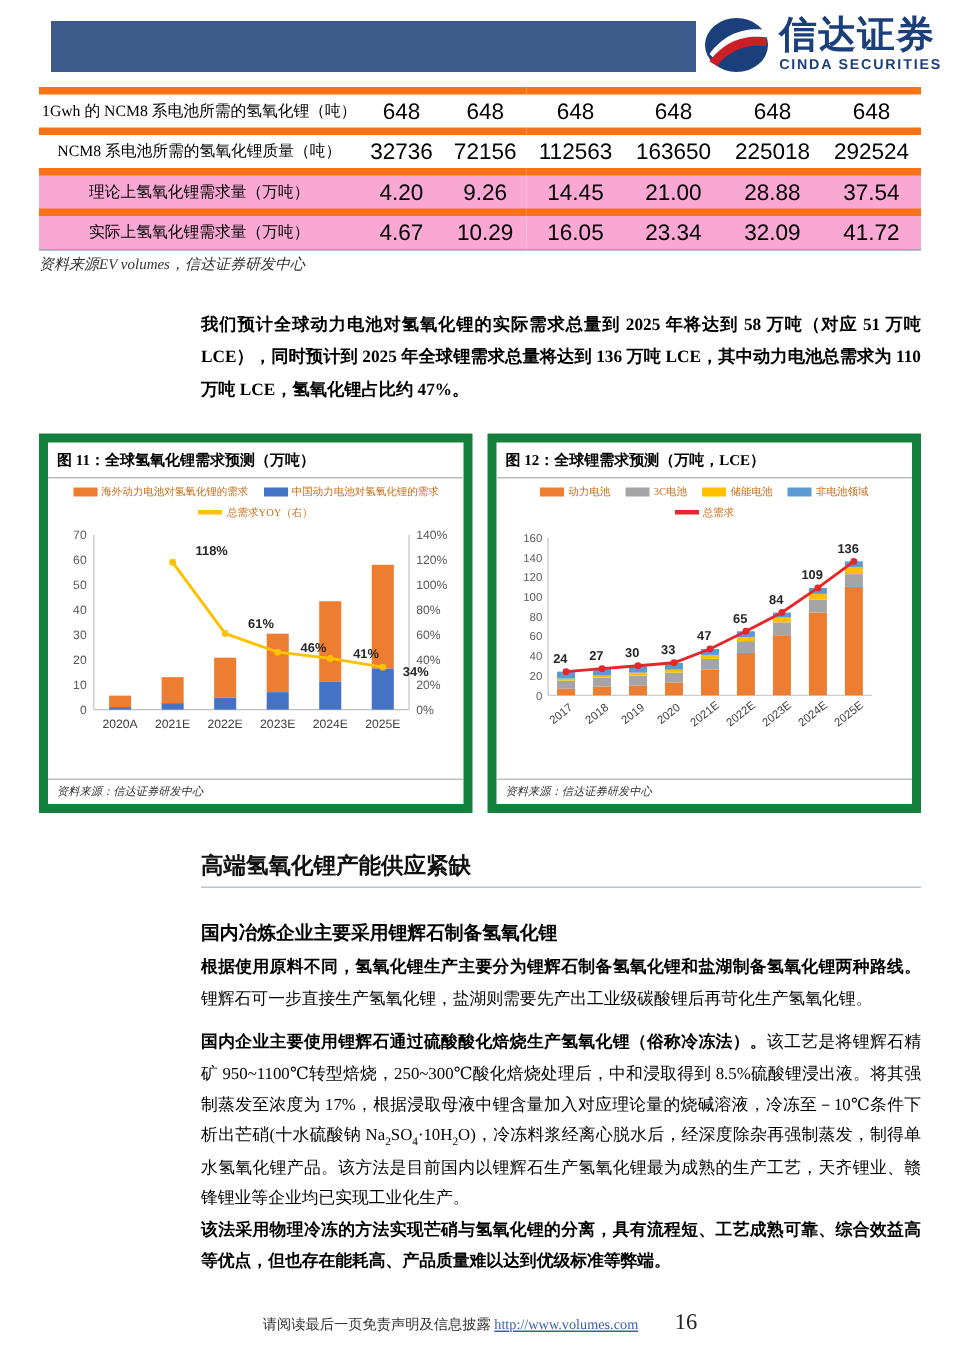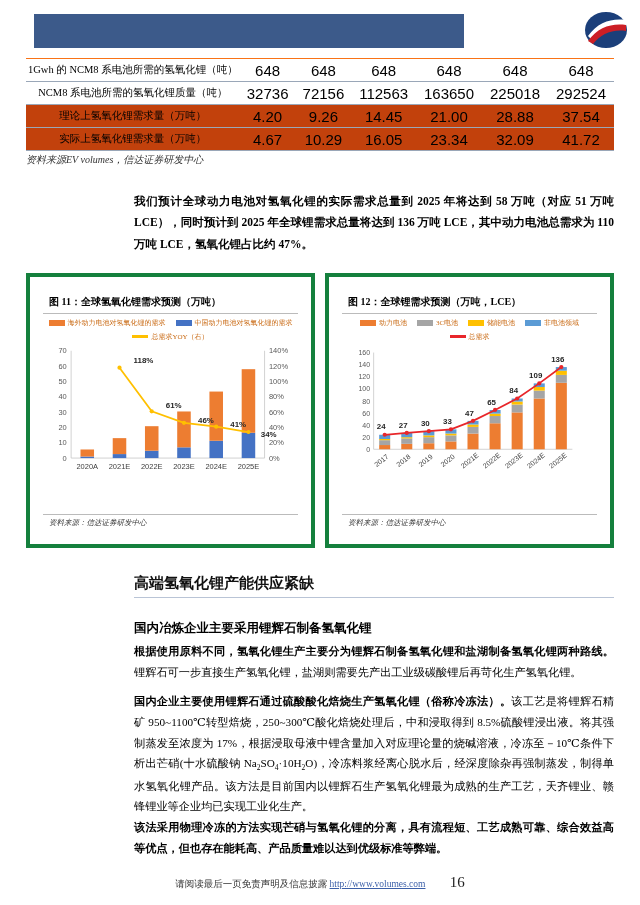--- a/index.html
+++ b/index.html
@@ -65,31 +65,31 @@
     margin: 4px 26px 0 26px;
   }
   table.data {
     width: 100%;
     border-collapse: collapse;
     font-family: "Liberation Serif", serif;
     font-size: 10.5px;
   }
   table.data td {
     padding: 2.5px 2px;
-    border-top: 1px solid #f97316;
+    border-top: 5px solid #f97316;
     border-bottom: 1px solid #9aa7b8;
     text-align: center;
     white-space: nowrap;
   }
   table.data td.lbl {
     text-align: center;
     width: 205px;
   }
   table.data tr.hl td {
-    background: #c2410c;
+    background: #f9a8d4;
   }
   table.data td.num {
     font-family: "Liberation Sans", sans-serif;
     font-size: 15px;
   }
   .src-note {
     font-size: 10px;
     font-style: italic;
     color: #333;
     margin-top: 2px;
@@ -105,23 +105,23 @@
   }
 
   
   .charts-row {
     display: flex;
     gap: 10px;
     margin: 18px 26px 0 26px;
   }
   .chart-card {
     flex: 1 1 0;
-    border: 4px solid #15803d;
+    border: 6px solid #15803d;
     box-sizing: border-box;
-    padding: 13px;
+    padding: 0;
     background: #fff;
   }
   .chart-title {
     font-size: 10px;
     font-weight: bold;
     padding: 5px 6px 4px 6px;
     border-bottom: 1px solid #bbb;
     color: #000;
   }
   .chart-body {
@@ -212,20 +212,24 @@
 
 <div class="header">
   <div class="header-bar"></div>
   <div class="logo-wrap">
     <div class="logo-mark">
       <svg width="44" height="40" viewBox="0 0 44 40">
         <ellipse cx="22" cy="20" rx="21" ry="18" fill="#1b3f7a"></ellipse>
         <path d="M4 26 C14 12, 28 8, 42 10 L42 15 C28 14, 16 19, 8 30 Z" fill="#ffffff"></path>
         <path d="M4 31 C14 17, 28 13, 42 15 L42 21 C28 19, 17 24, 9 34 Z" fill="#cc1e25"></path>
       </svg>
+    </div>
+    <div>
+      <div class="logo-text-cn">信达证券</div>
+      <div class="logo-text-en">CINDA SECURITIES</div>
     </div>
   </div>
 </div>
 
 <div class="tbl-wrap">
   <table class="data">
     <tbody id="tbl-body">
         <tr>
           <td class="lbl">1Gwh 的 NCM8 系电池所需的氢氧化锂（吨）</td>
           <td class="num">648</td>

